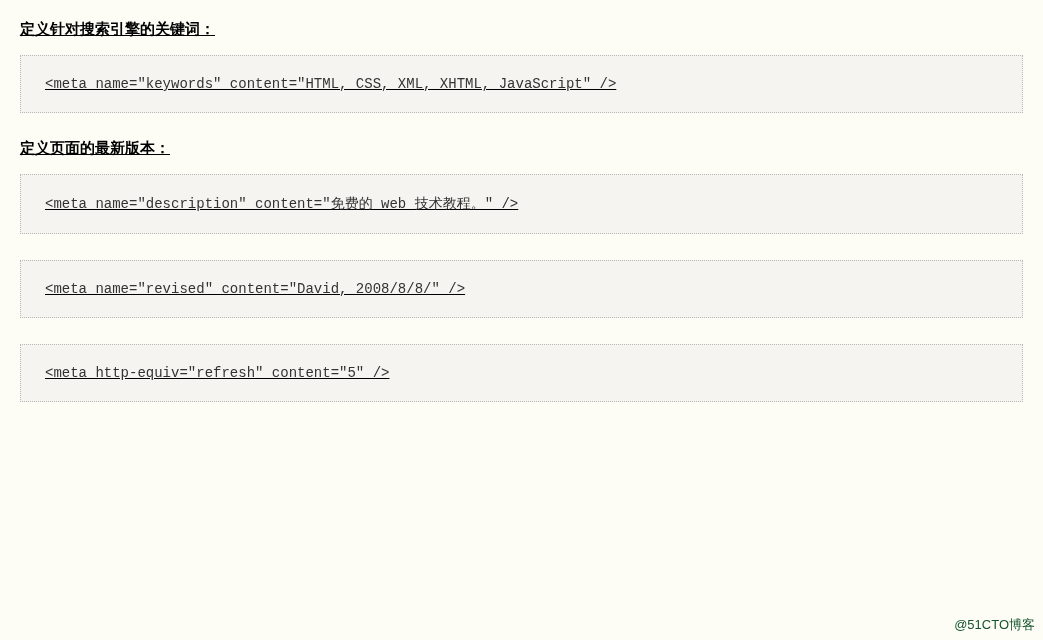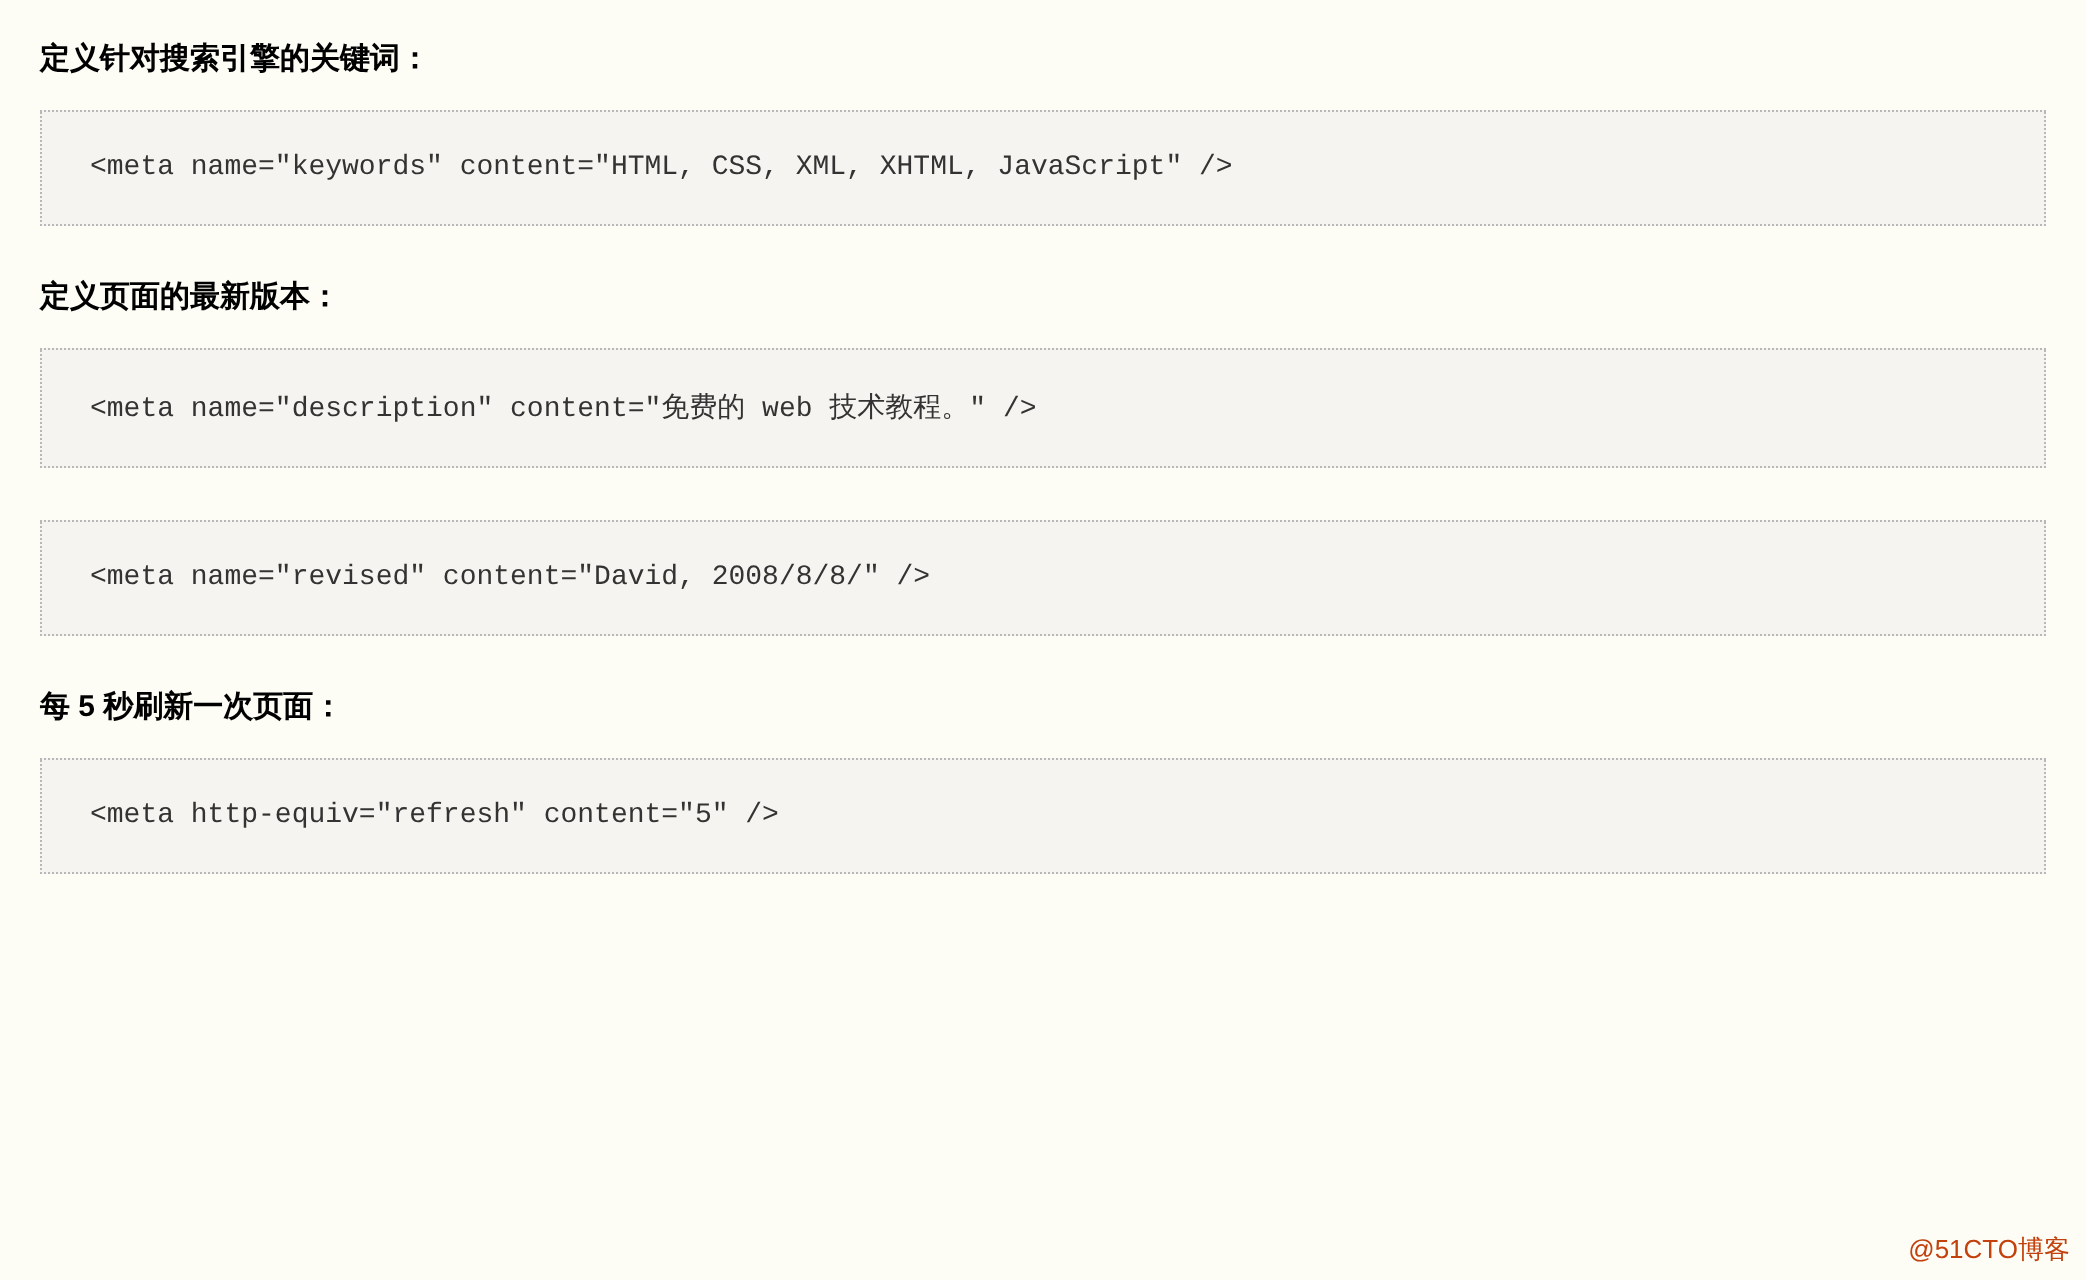--- a/index.html
+++ b/index.html
@@ -10,41 +10,42 @@
     body {
       background: #fdfdf6;
       font-family: Arial, "Microsoft YaHei", sans-serif;
       padding: 20px 20px 10px 20px;
       position: relative;
       width: 1043px;
       height: 640px;
     }
     .section {
       margin-bottom: 26px;
+      text-decoration: underline;
     }
     .heading {
       font-size: 15px;
       font-weight: bold;
       color: #000;
       margin-bottom: 16px;
     }
     .code-block {
       background: #f6f4f0;
       border: 1px dotted #b8b8b8;
       padding: 20px 24px;
       font-family: Consolas, Monaco, "Courier New", monospace;
       font-size: 14px;
       color: #333;
       white-space: pre;
     }
     .watermark {
       position: absolute;
       right: 8px;
       bottom: 6px;
-      color: #c2410c;
+      color: #14532d;
       font-size: 13px;
       font-family: Arial, sans-serif;
     }
   </style>
 </head>
 <body>
 
 <div class="section">
   <div class="heading">定义针对搜索引擎的关键词：</div>
   <div class="code-block">&lt;meta name="keywords" content="HTML, CSS, XML, XHTML, JavaScript" /&gt;</div>
@@ -53,17 +54,16 @@
 <div class="section">
   <div class="heading">定义页面的最新版本：</div>
   <div class="code-block">&lt;meta name="description" content="免费的 web 技术教程。" /&gt;</div>
 </div>
 
 <div class="section">
   <div class="code-block">&lt;meta name="revised" content="David, 2008/8/8/" /&gt;</div>
 </div>
 
 <div class="section">
-  <div class="heading">每 5 秒刷新一次页面：</div>
   <div class="code-block">&lt;meta http-equiv="refresh" content="5" /&gt;</div>
 </div>
 
 <div class="watermark">@51CTO博客</div>
 
 </body></html>

